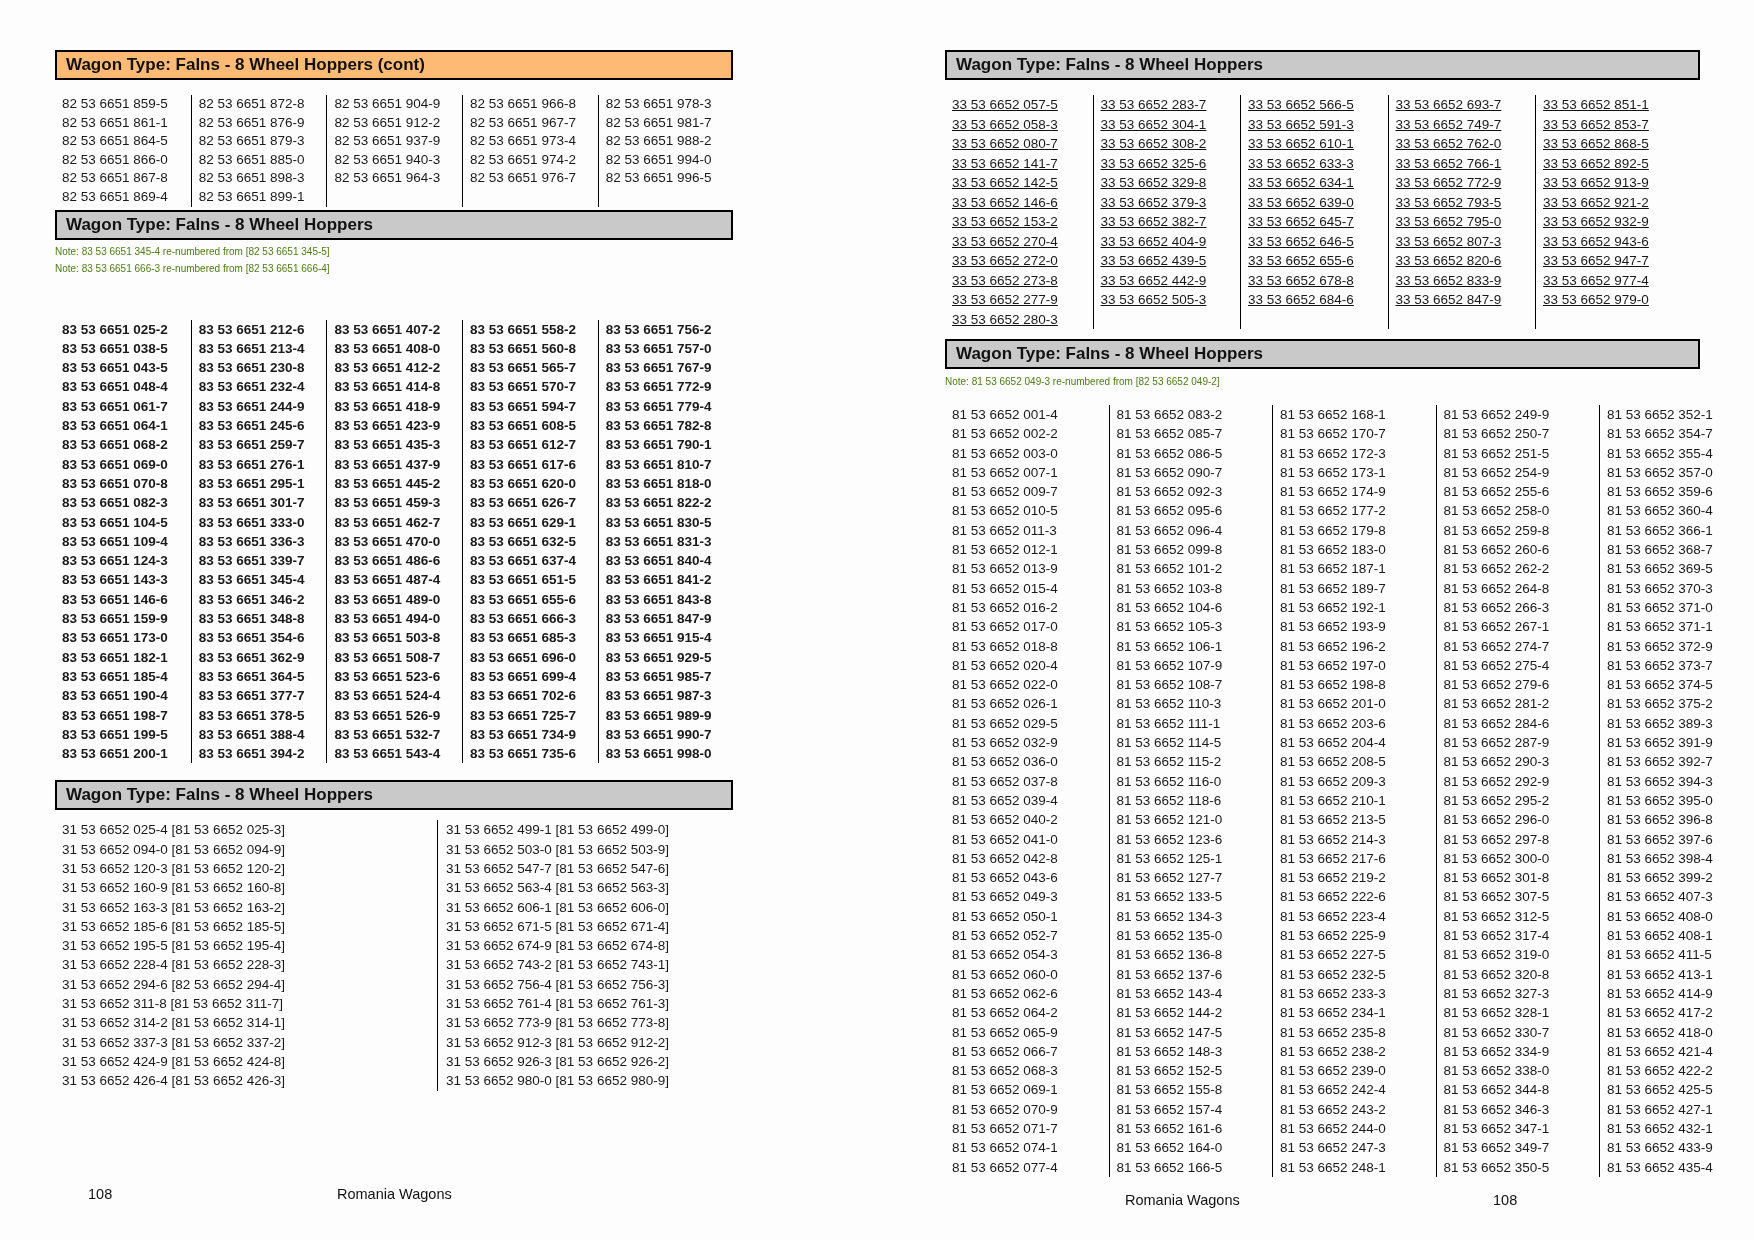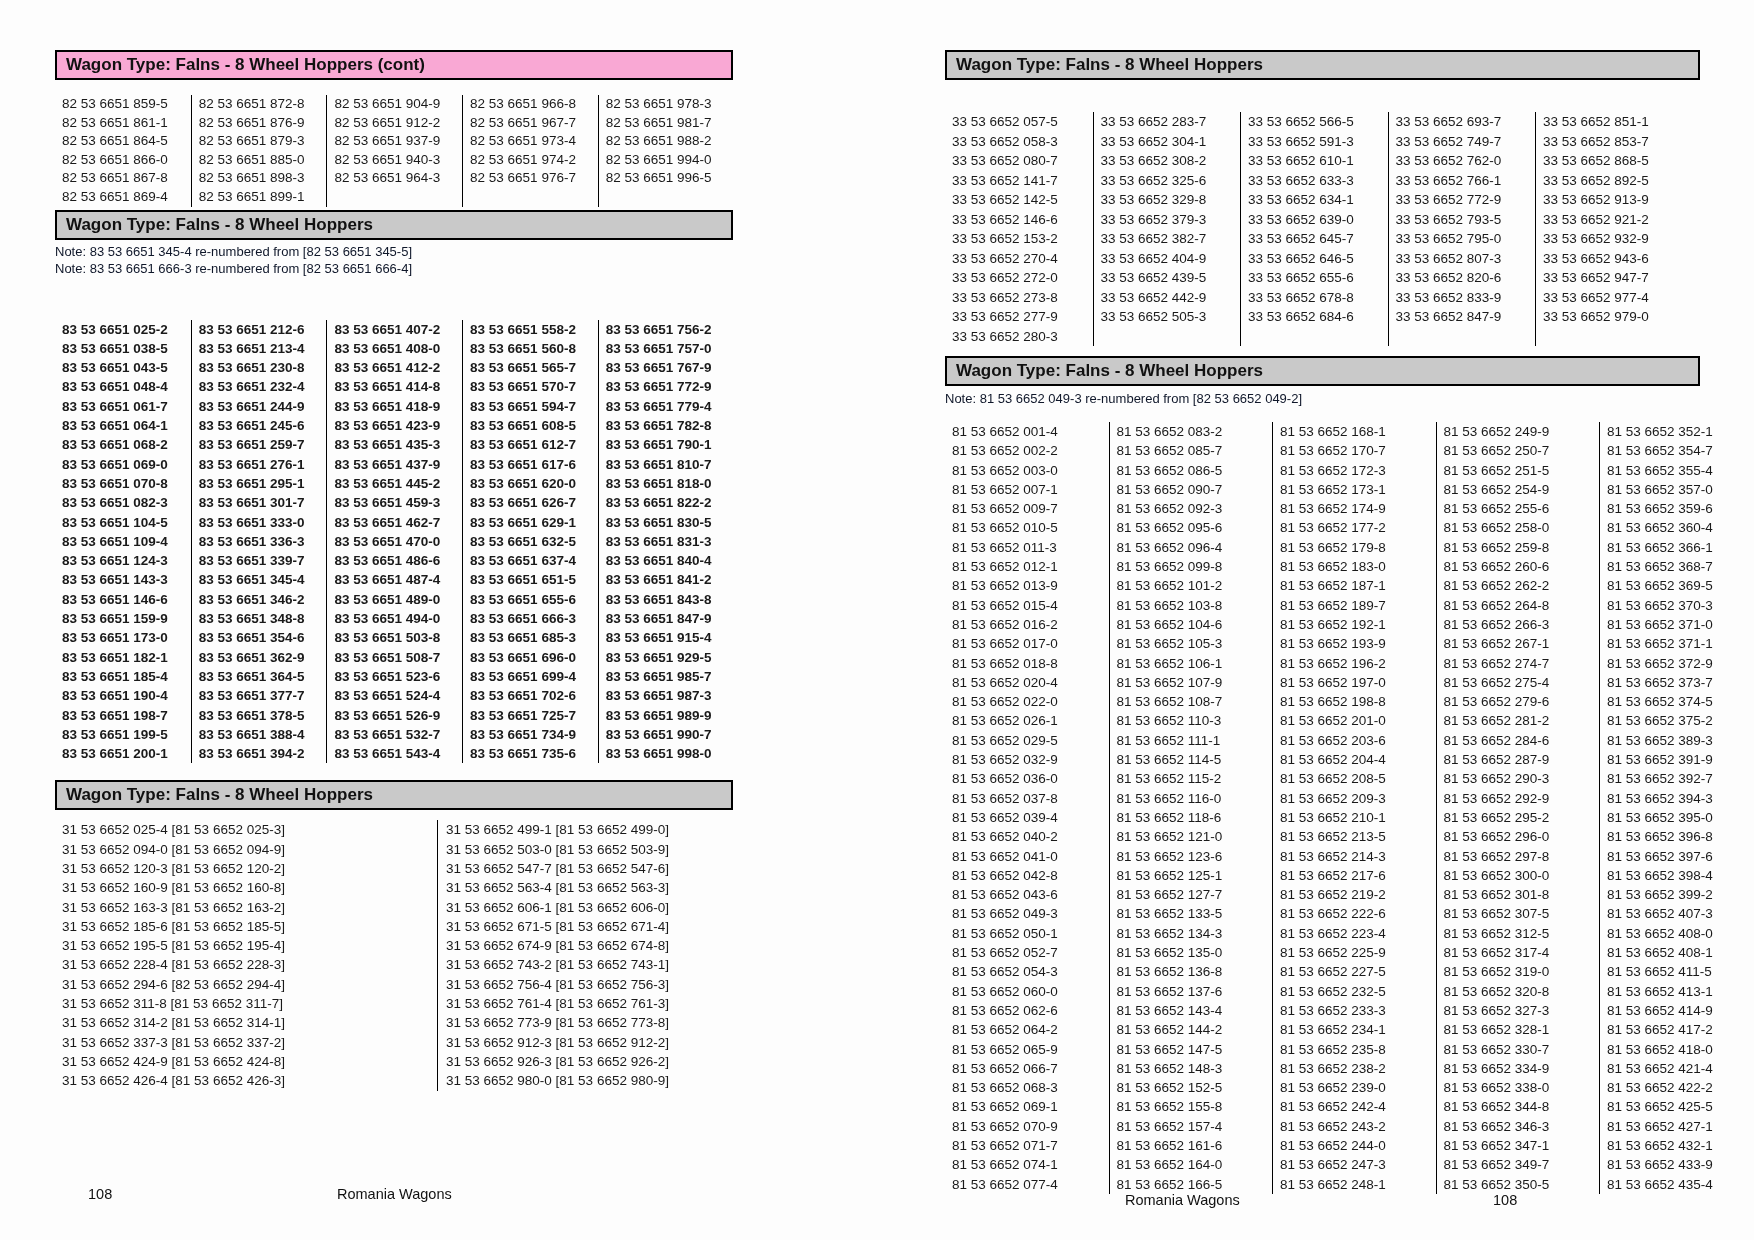--- a/index.html
+++ b/index.html
@@ -9,49 +9,49 @@
     font-family:"Liberation Sans", sans-serif;
   }
   .spread{display:flex;width:1754px;height:1240px;}
   .page{position:relative;width:877px;height:1240px;box-sizing:border-box;}
   .content-left{padding:50px 0 0 55px;}
   .content-right{padding:50px 0 0 68px;}
 
   .sec-header{
     box-sizing:border-box;border:2px solid #000;height:30px;
     display:flex;align-items:center;padding-left:9px;
-    font-weight:bold;font-size:17px;background:#f9a8d4;white-space:nowrap;
+    font-weight:bold;font-size:17px;background:#fdba74;white-space:nowrap;
   }
   .gray{background:#c9c9c9;}
   .hd-left{width:678px;}
   .hd-right{width:755px;}
 
   .cols{display:flex;align-items:stretch;}
   .col{box-sizing:border-box;padding-left:7px;border-left:1px solid #000;}
   .col:first-child{border-left:none;padding-left:7px;}
   .num{font-size:13.5px;line-height:19.3px;height:19.3px;white-space:nowrap;color:#1a1a1a;}
 
   .left-tbl .col{width:135.7px;}
   .right-tbl .col{width:147.5px;}
   .s3-tbl .col:first-child{width:382px;}
   .s3-tbl .col:last-child{width:300px;padding-left:8px;}
 
   .s1l .num{height:18.6px;line-height:18.6px;}
   .s1r .num{height:19.5px;line-height:19.5px;}
 
-  .note{font-size:13px;line-height:17px;color:#0f172a;white-space:nowrap;}
+  .note{font-size:10px;line-height:17px;color:#4d7c0f;white-space:nowrap;}
 
   .t-s1l{margin-top:15px;}
   .h-s2l{margin-top:3px;}
   .notes-l{margin-top:3px;}
   .t-s2l{margin-top:43px;font-weight:bold;}
   .h-s3l{margin-top:17px;}
   .t-s3l{margin-top:10px;}
 
-  .t-s1r{margin-top:32px;}
+  .t-s1r{margin-top:15px;text-decoration:underline;}
   .h-s2r{margin-top:10px;}
   .note-r{margin-top:4px;}
   .t-s2r{margin-top:15px;gap:16px;}
 
   .footer-item{position:absolute;font-size:14.5px;color:#111;white-space:nowrap;}
   .f-l-num{left:88px;top:1186px;}
   .f-l-center{left:337px;top:1186px;}
   .f-r-center{left:248px;top:1192px;}
   .f-r-num{left:616px;top:1192px;}
 </style>

